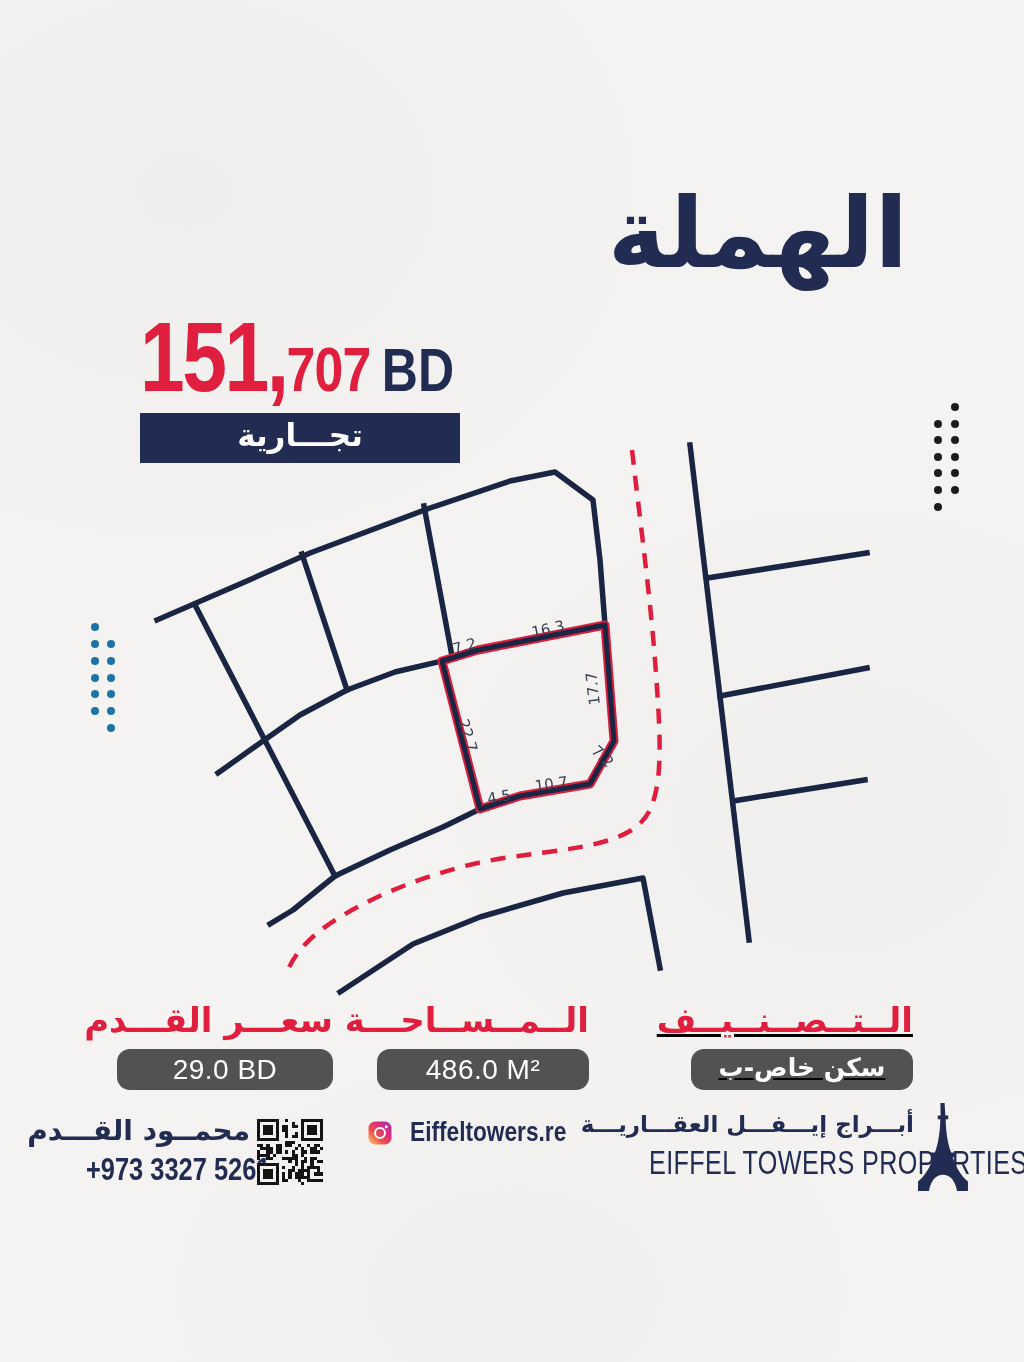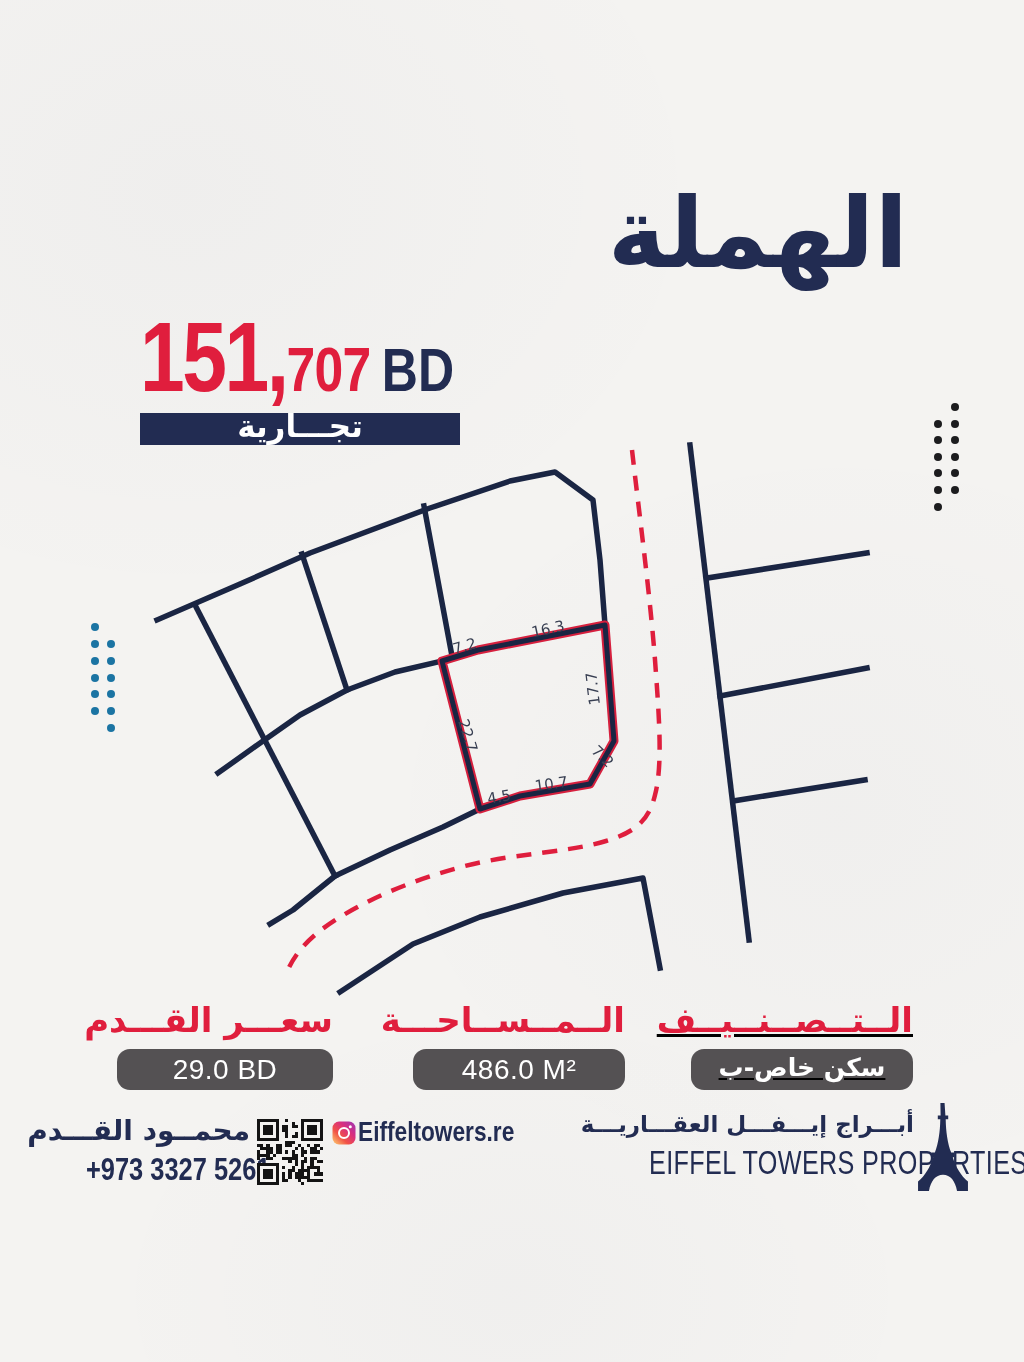--- a/index.html
+++ b/index.html
@@ -24,29 +24,29 @@
   }
   .price{
     position:absolute;left:140px;top:308px;white-space:nowrap;
     transform:scaleX(0.82);transform-origin:0 100%;
     font-family:"Liberation Sans", sans-serif;line-height:1;
   }
   .price-main{font-weight:700;font-size:98px;letter-spacing:-3px;color:var(--red,#e01e3d);}
   .price-sub{font-weight:700;font-size:63px;letter-spacing:-1px;color:var(--red,#e01e3d);}
   .price-currency{font-weight:700;font-size:61px;color:var(--navy,#222c52);margin-left:14px;}
   .badge{
-    position:absolute;left:140px;top:413px;width:320px;height:32px;
+    position:absolute;left:140px;top:413px;width:320px;height:50px;
     background:var(--navy,#222c52);display:flex;align-items:center;justify-content:center;
   }
   .badge-text{color:#fff;font-weight:700;font-size:31px;direction:rtl;line-height:1;padding-bottom:6px;}
   .map-svg{position:absolute;left:0;top:0;width:1024px;height:1362px;}
   .details{position:absolute;left:0;top:998px;width:812px;height:140px;}
   .detail{position:absolute;top:0;text-align:center;}
   .detail-ppf{left:117px;width:216px;}
-  .detail-area{left:413px;width:212px;}
+  .detail-area{left:377px;width:212px;}
   .detail-class{left:691px;width:222px;text-decoration:underline;}
   .detail-label{
     color:var(--red,#e01e3d);font-weight:700;font-size:34px;line-height:1.3;
     direction:rtl;white-space:nowrap;
   }
   .detail-box{
     margin-top:7px;height:41px;background:var(--box,#545153);border-radius:13px;
     display:flex;align-items:center;justify-content:center;color:#fff;
   }
   .val-latin{font-family:"Liberation Sans", sans-serif;font-weight:400;font-size:28px;letter-spacing:0.5px;}
@@ -54,21 +54,21 @@
   .agent{
     position:absolute;left:50px;top:1114px;width:200px;text-align:right;color:var(--navy,#222c52);
   }
   .agent-name{font-weight:700;font-size:28px;direction:rtl;white-space:nowrap;line-height:1.2;}
   .agent-phone{
     font-family:"Liberation Sans", sans-serif;font-weight:700;font-size:31px;
     margin-top:5px;white-space:nowrap;transform:scaleX(0.82);transform-origin:100% 0;line-height:1.1;
   }
   .qr{position:absolute;left:257px;top:1119px;width:66px;height:66px;}
   .contact{position:absolute;left:332px;top:1119px;}
-  .contact-row{display:flex;align-items:center;gap:2px;height:27px;margin-bottom:7px;}
+  .contact-row{display:flex;align-items:center;gap:18px;height:27px;margin-bottom:7px;margin-left:36px;}
   .ig-icon{width:24px;height:24px;flex:0 0 auto;}
   .shield-icon{width:22px;height:28px;flex:0 0 auto;margin-left:1px;}
   .contact-text{
     font-family:"Liberation Sans", sans-serif;font-weight:700;font-size:27px;
     color:var(--navy,#222c52);white-space:nowrap;transform:scaleX(0.84);transform-origin:0 50%;line-height:1;
   }
   .company{position:absolute;left:556px;top:1111px;width:358px;text-align:right;color:var(--navy,#222c52);}
   .company-ar{font-weight:700;font-size:23px;direction:rtl;white-space:nowrap;line-height:1.2;}
   .company-en{
     font-family:"Liberation Sans", sans-serif;font-weight:400;font-size:34px;letter-spacing:0.5px;

